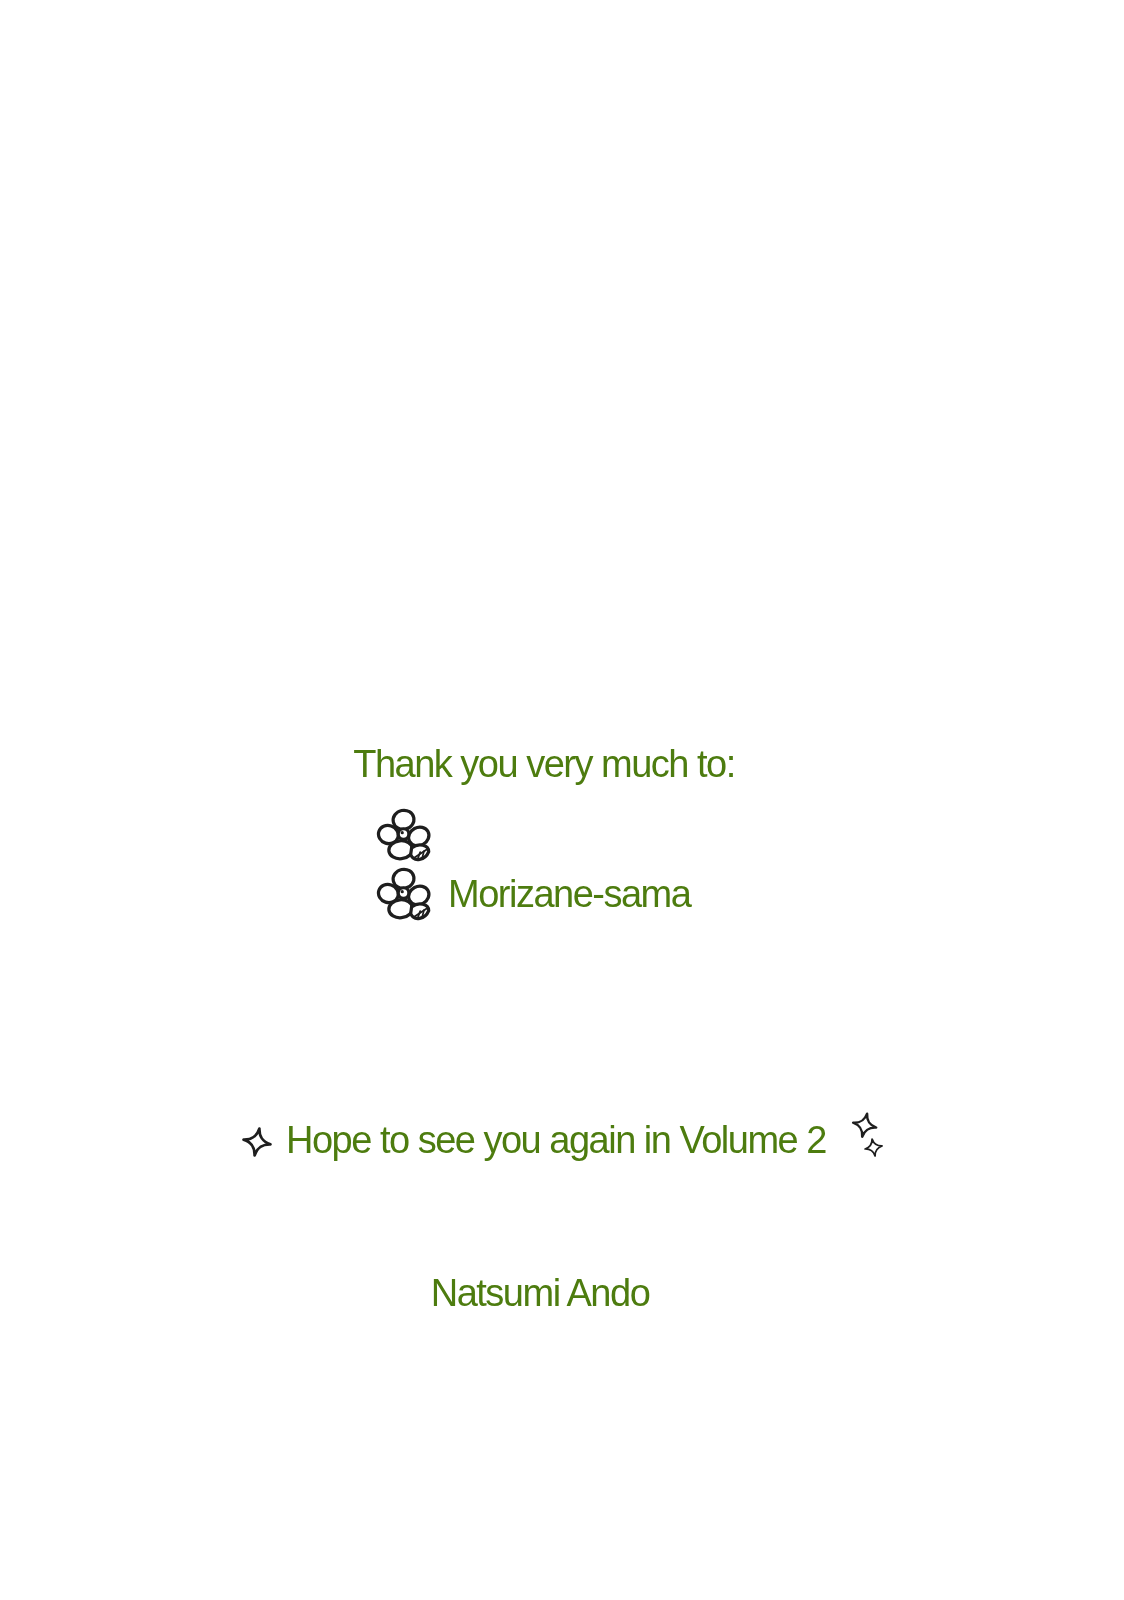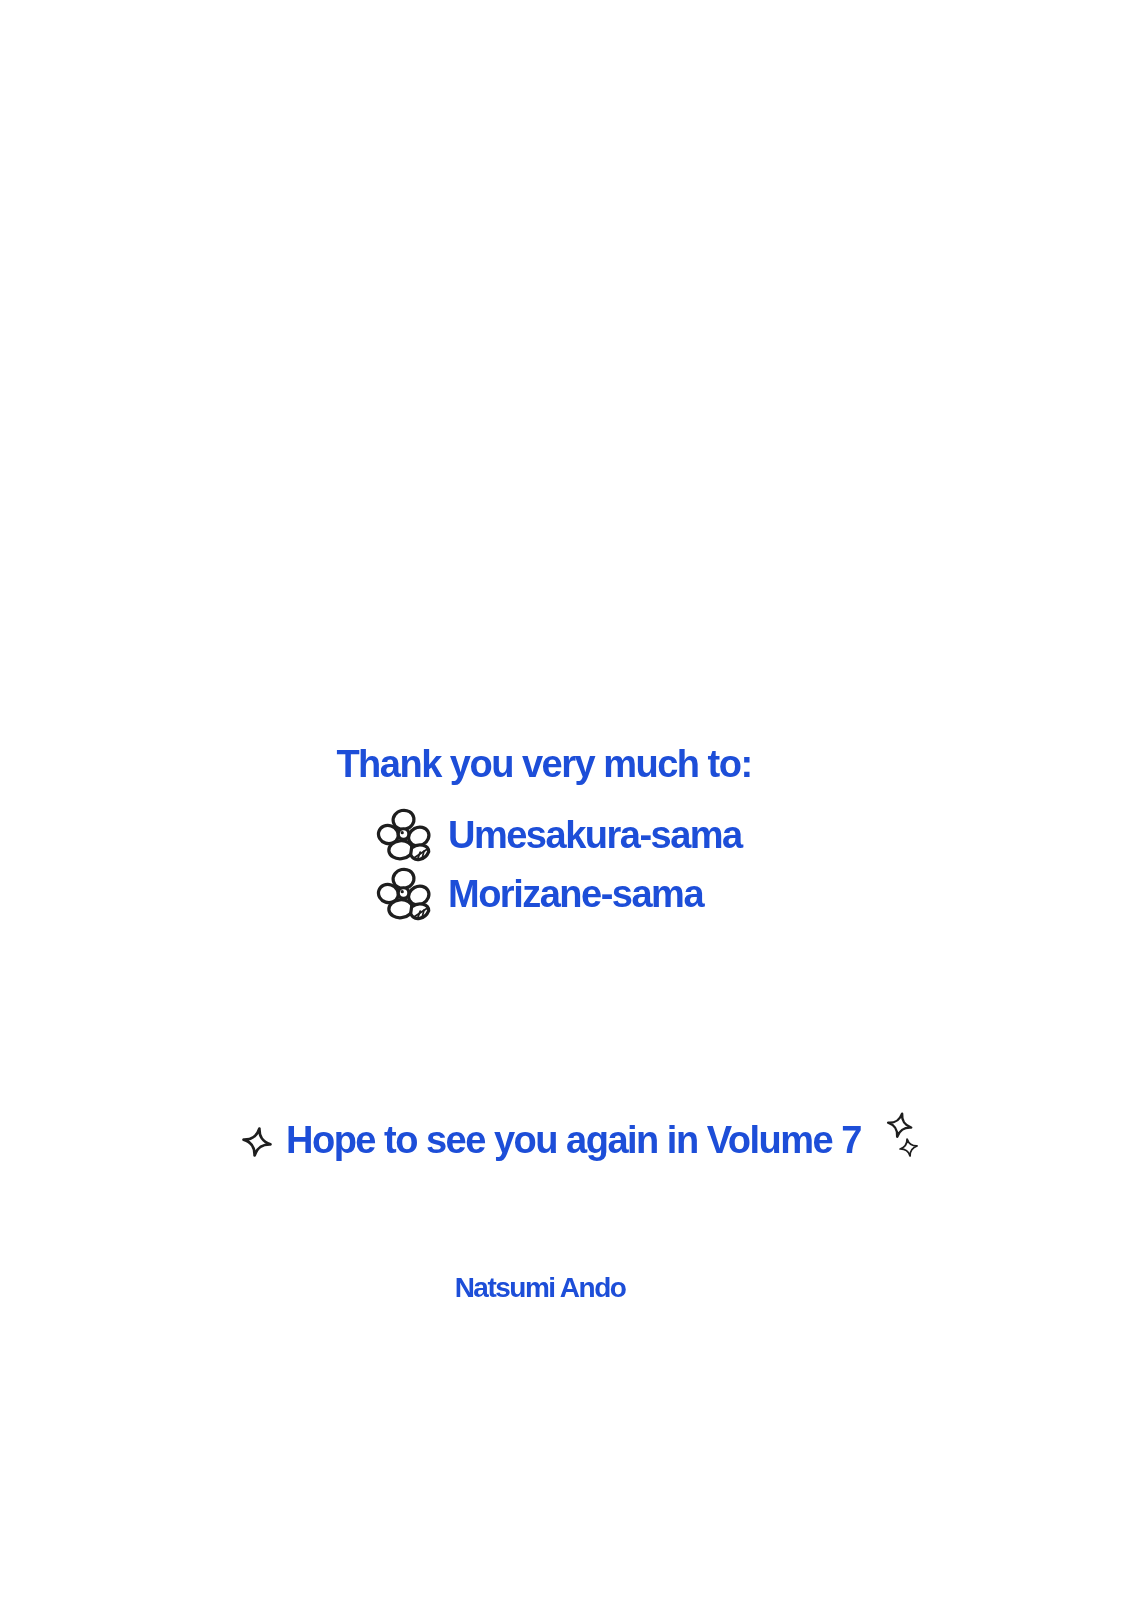--- a/index.html
+++ b/index.html
@@ -7,22 +7,22 @@
     padding: 0;
     background: #ffffff;
   }
   .page {
     position: relative;
     width: 1124px;
     height: 1600px;
     background: #ffffff;
     overflow: hidden;
     font-family: "Liberation Sans", "DejaVu Sans", sans-serif;
-    font-weight: 700;
-    color: #1d4ed8;
+    font-weight: 400;
+    color: #4d7c0f;
     letter-spacing: -1.5px;
   }
   .heading {
     position: absolute;
     top: 743px;
     left: 0;
     width: 1088px;
     text-align: center;
     font-size: 38px;
     white-space: nowrap;
@@ -72,21 +72,21 @@
   .closing-text {
     font-size: 38px;
     white-space: nowrap;
   }
   .author {
     position: absolute;
     top: 1272px;
     left: 0;
     width: 1080px;
     text-align: center;
-    font-size: 28px;
+    font-size: 38px;
     white-space: nowrap;
   }
 </style>
 </head>
 <body>
 
 <svg width="0" height="0" style="position:absolute" aria-hidden="true">
   <defs>
     <g id="flower" fill="#ffffff" stroke="#1e1e1e" stroke-width="3.4" stroke-linejoin="round" stroke-linecap="round">
       <ellipse cx="29" cy="13.5" rx="11" ry="10" transform="rotate(-12 29 13.5)"></ellipse>
@@ -107,40 +107,39 @@
 <div class="page">
 
   <div class="heading">Thank you very much to:</div>
 
   <div class="thanks-list">
 
     <div class="thanks-item">
       <svg class="flower-svg" viewBox="0 0 60 60">
           <use href="#flower"></use>
         </svg>
-      <span class="item-name">Umesakura-sama</span>
     </div>
 
 
 
 
     <div class="thanks-item">
       <svg class="flower-svg" viewBox="0 0 60 60">
           <use href="#flower"></use>
         </svg>
       <span class="item-name">Morizane-sama</span>
     </div>
 
   </div>
 
   <div class="closing-line">
     <svg class="sparkle-left-svg" viewBox="0 0 32 32">
       <use href="#star4" transform="rotate(10 16 16)"></use>
     </svg>
-    <span class="closing-text">Hope to see you again in Volume 7</span>
+    <span class="closing-text">Hope to see you again in Volume 2</span>
     <svg class="sparkle-pair-svg" viewBox="0 0 46 54">
       <use href="#star4" transform="translate(8,0) scale(0.85) rotate(12 16 16)"></use>
       <use href="#star4" transform="translate(21,27) scale(0.62) rotate(-10 16 16)"></use>
     </svg>
   </div>
 
   <div class="author">Natsumi Ando</div>
 
 </div>
 

